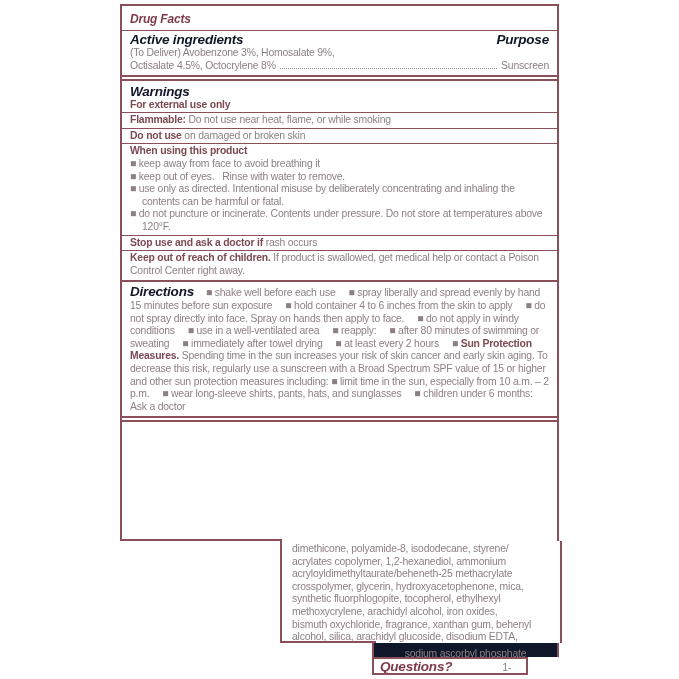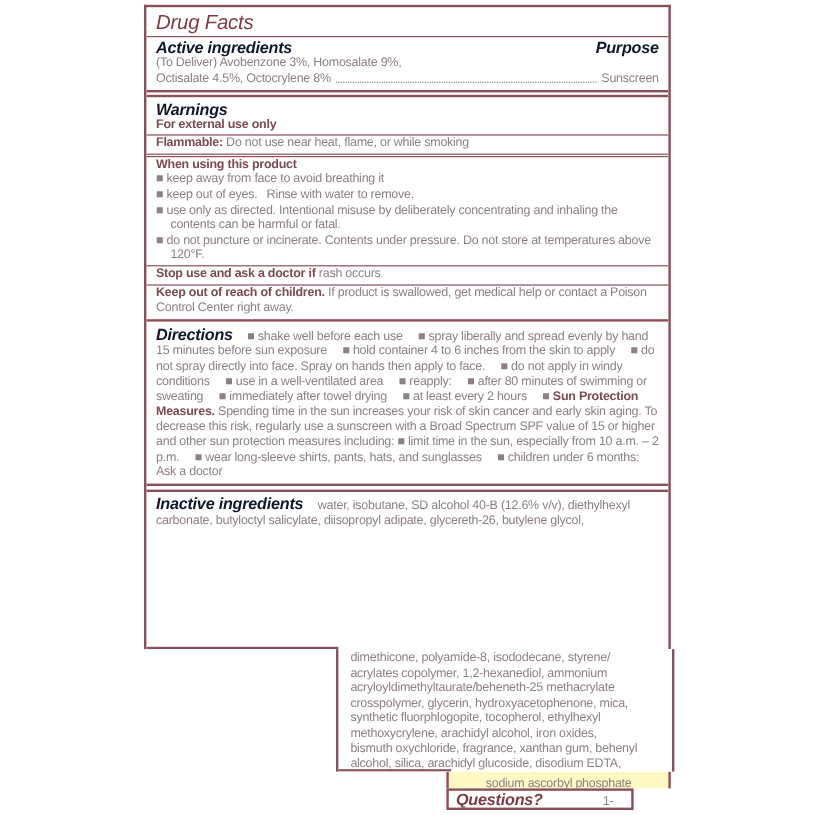--- a/index.html
+++ b/index.html
@@ -18,30 +18,30 @@
   .box-a::after { content:""; position:absolute; left:0; bottom:0; width:160px; height:2px; background:#8a4f58; }
   .box-b {
     box-sizing:border-box; width:282px; height:102px; margin-left:160px;
     border-left:2px solid #8a4f58; border-right:2px solid #8a4f58;
     padding:2px 8px 0 10px; position:relative; overflow:hidden; background:#fff;
   }
   .box-b::after { content:""; position:absolute; left:-2px; bottom:0; width:96px; height:2px; background:#8a4f58; }
   .box-c {
     box-sizing:border-box; width:187px; height:14px; margin-left:252px;
     border-left:2px solid #8a4f58; border-right:2px solid #8a4f58;
-    padding:0 6px; overflow:hidden; background:#fef9c3; text-align:center;
+    padding:0 6px; overflow:hidden; background:#0f172a; text-align:center;
   }
   .box-q {
     box-sizing:border-box; width:156px; height:18px; margin-left:252px;
     border:2px solid #8a4f58; background:#fff;
     display:flex; align-items:baseline; padding:0 6px; overflow:hidden;
   }
 
   
-  .title { font-size:17px; line-height:20px; font-weight:normal; font-style:italic; color:#7d3b47; letter-spacing:-0.2px; }
+  .title { font-size:12px; line-height:20px; font-weight:bold; font-style:italic; color:#7d3b47; letter-spacing:-0.2px; }
   .h2    { font-size:13.5px; line-height:15px; font-weight:bold; font-style:italic; color:#0f172a; letter-spacing:-0.2px; }
   .inlinehead { margin-right:12px; }
   .body  { font-size:10.4px; line-height:12.6px; color:#8d7f83; letter-spacing:-0.2px; }
   .b-bold { font-weight:bold; color:#7b4a53; }
   .bi { font-weight:bold; font-style:italic; color:#7b4a53; }
   .pre { white-space:pre-line; }
 
   .rule1 { height:1px; background:#8a4f58; margin:1px -8px; }
   .rule2 { height:2px; background:#8a4f58; margin:2.5px -8px; }
 
@@ -75,42 +75,40 @@
     </div>
     <div class="rule2"></div>
 
     <div class="rule2"></div>
 
     <div class="h2">Warnings</div>
     <div class="body b-bold">For external use only</div>
     <div class="rule1"></div>
     <div class="body"><span class="b-bold">Flammable:</span><span class="pre"> Do not use near heat, flame, or while smoking</span></div>
     <div class="rule1"></div>
+    <div class="body"><span class="b-bold">Do not use</span><span class="pre"> on damaged or broken skin</span></div>
     <div class="rule1"></div>
     <div class="body b-bold">When using this product</div>
     <div class="body w-bullet">■ keep away from face to avoid breathing it</div>
     <div class="body w-bullet">■ keep out of eyes.  Rinse with water to remove.</div>
     <div class="body w-bullet">■ use only as directed. Intentional misuse by deliberately concentrating and inhaling the contents can be harmful or fatal.</div>
     <div class="body w-bullet">■ do not puncture or incinerate. Contents under pressure. Do not store at temperatures above 120°F.</div>
     <div class="rule1"></div>
     <div class="body"><span class="b-bold">Stop use and ask a doctor if</span><span class="pre"> rash occurs</span></div>
     <div class="rule1"></div>
     <div class="body"><span class="b-bold">Keep out of reach of children.</span><span class="pre"> If product is swallowed, get medical help or contact a Poison Control Center right away.</span></div>
     <div class="rule2"></div>
 
     <div class="body">
       <span class="h2 inlinehead">Directions</span><span class="pre">■ shake well before each use  ■ spray liberally and spread evenly by hand 15 minutes before sun exposure  ■ hold container 4 to 6 inches from the skin to apply  ■ do not spray directly into face. Spray on hands then apply to face.  ■ do not apply in windy conditions  ■ use in a well-ventilated area  ■ reapply:  ■ after 80 minutes of swimming or sweating  ■ immediately after towel drying  ■ at least every 2 hours  ■ </span><span class="b-bold">Sun Protection Measures.</span><span class="pre"> Spending time in the sun increases your risk of skin cancer and early skin aging. To decrease this risk, regularly use a sunscreen with a Broad Spectrum SPF value of 15 or higher and other sun protection measures including: ■ limit time in the sun, especially from 10 a.m. – 2 p.m.  ■ wear long-sleeve shirts, pants, hats, and sunglasses  ■ children under 6 months: Ask a doctor</span>
     </div>
     <div class="rule2"></div>
 
     <div class="rule2"></div>
 
-    <div class="body">
-      <span class="h2 inlinehead">Inactive ingredients</span><span class="pre">water, isobutane, SD alcohol 40-B (12.6% v/v), diethylhexyl carbonate, butyloctyl salicylate, diisopropyl adipate, glycereth-26, butylene glycol,</span>
-    </div>
   </div>
 
   <div class="box-b">
     <div class="body pre">dimethicone, polyamide-8, isododecane, styrene/
 acrylates copolymer, 1,2-hexanediol, ammonium
 acryloyldimethyltaurate/beheneth-25 methacrylate
 crosspolymer, glycerin, hydroxyacetophenone, mica,
 synthetic fluorphlogopite, tocopherol, ethylhexyl
 methoxycrylene, arachidyl alcohol, iron oxides,
 bismuth oxychloride, fragrance, xanthan gum, behenyl

